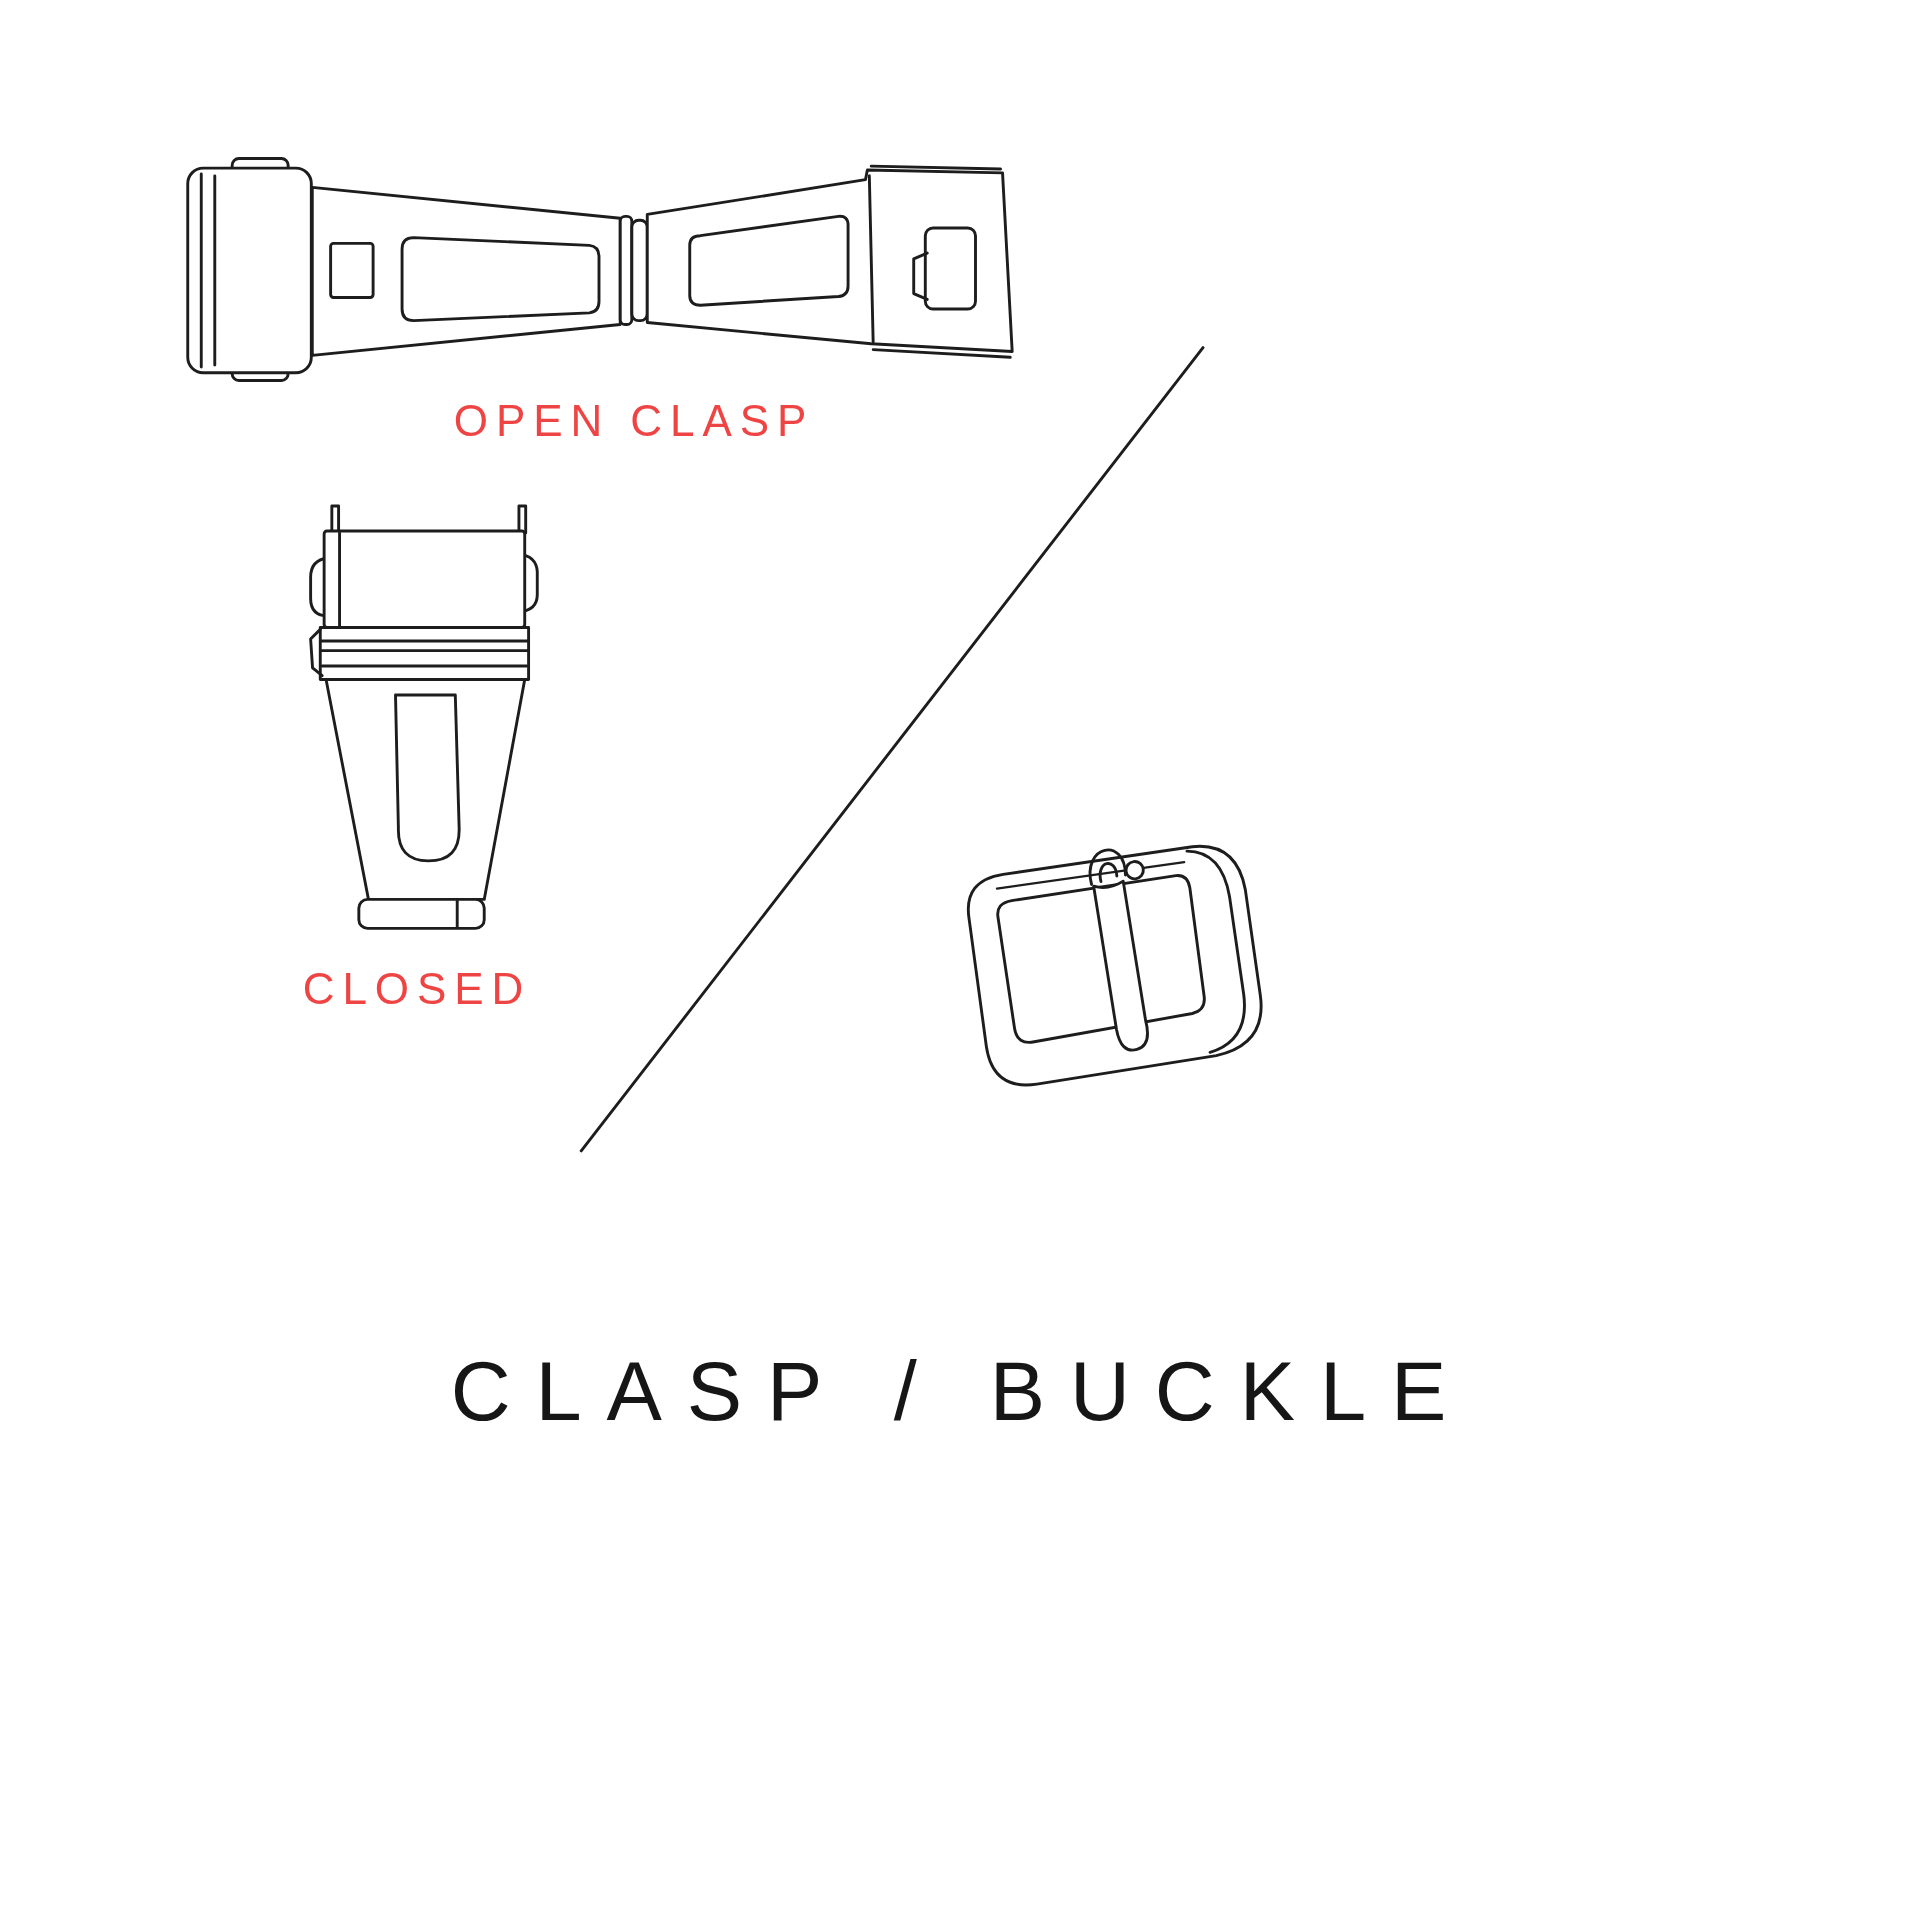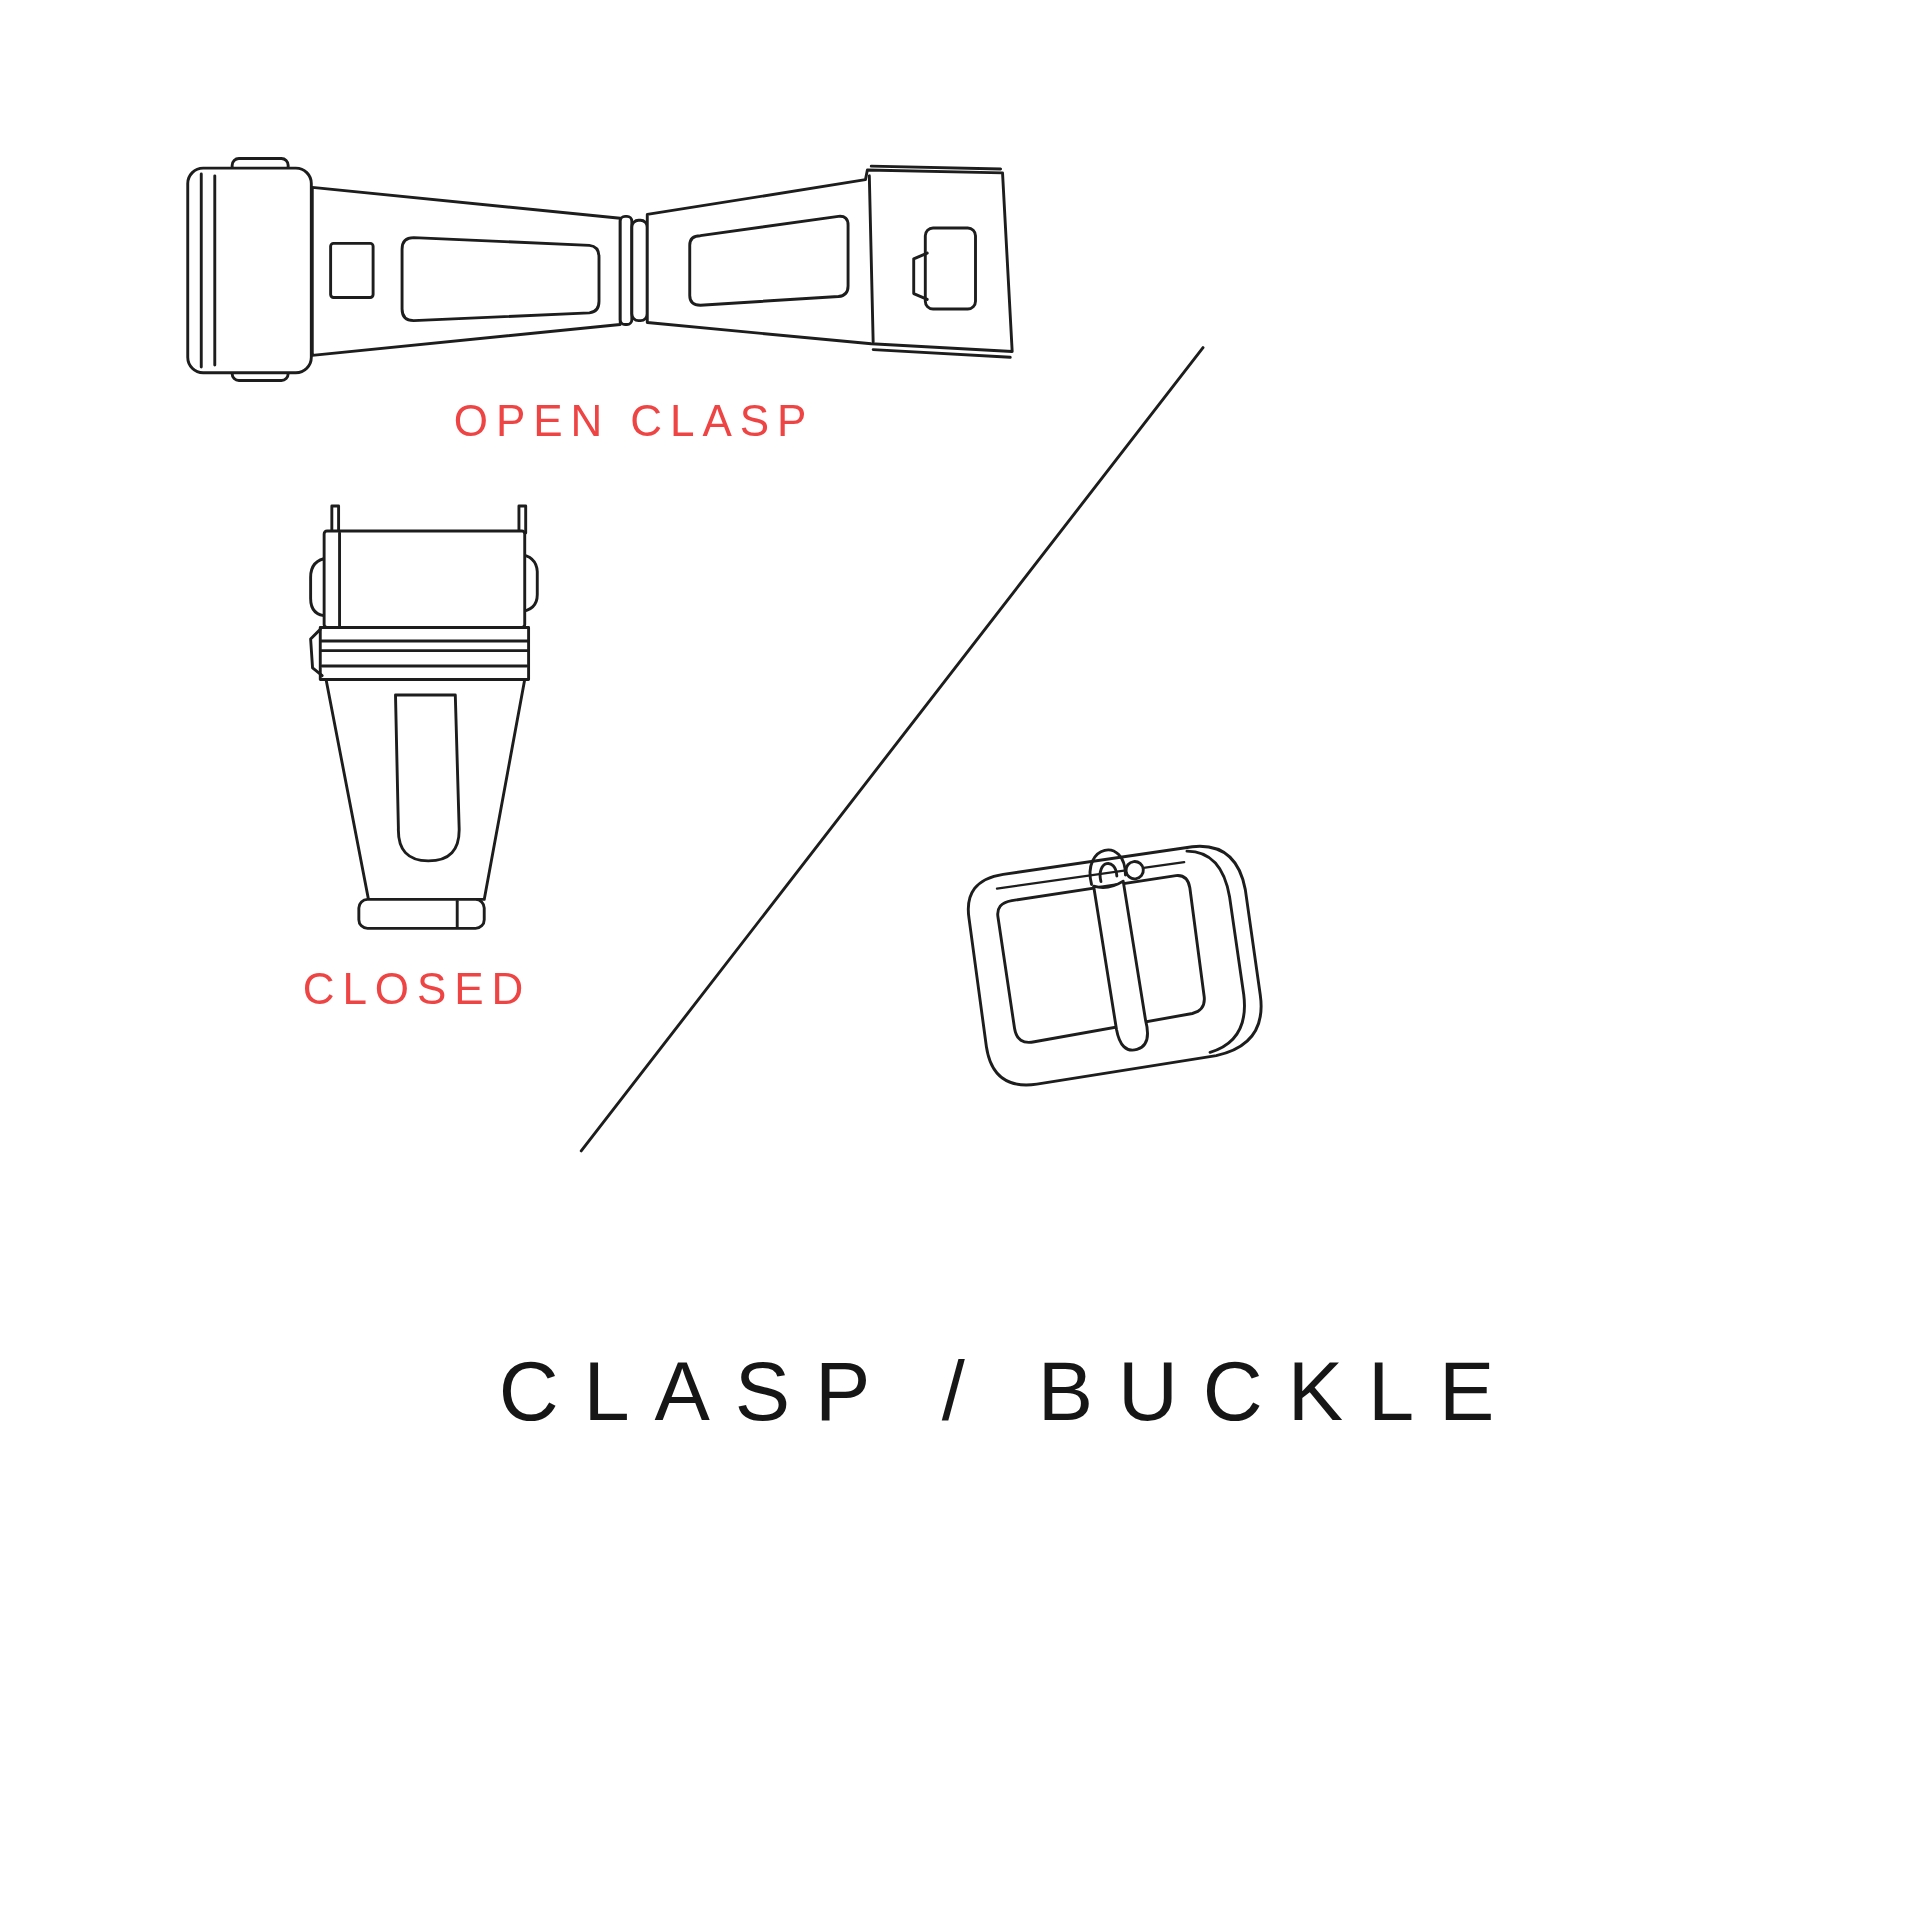--- a/index.html
+++ b/index.html
@@ -28,21 +28,20 @@
     white-space: nowrap;
   }
   .page-title {
     position: absolute;
     transform: translateX(-50%);
     color: #161616;
     font-size: 83px;
     font-weight: 400;
     letter-spacing: 0.30em;
     white-space: nowrap;
-    margin-left: 48px;
   }
   svg .ln {
     stroke: #1d1d1d;
     stroke-width: 3;
     stroke-linejoin: round;
     stroke-linecap: round;
     fill: none;
   }
   svg .solid {
     stroke: #1d1d1d;

